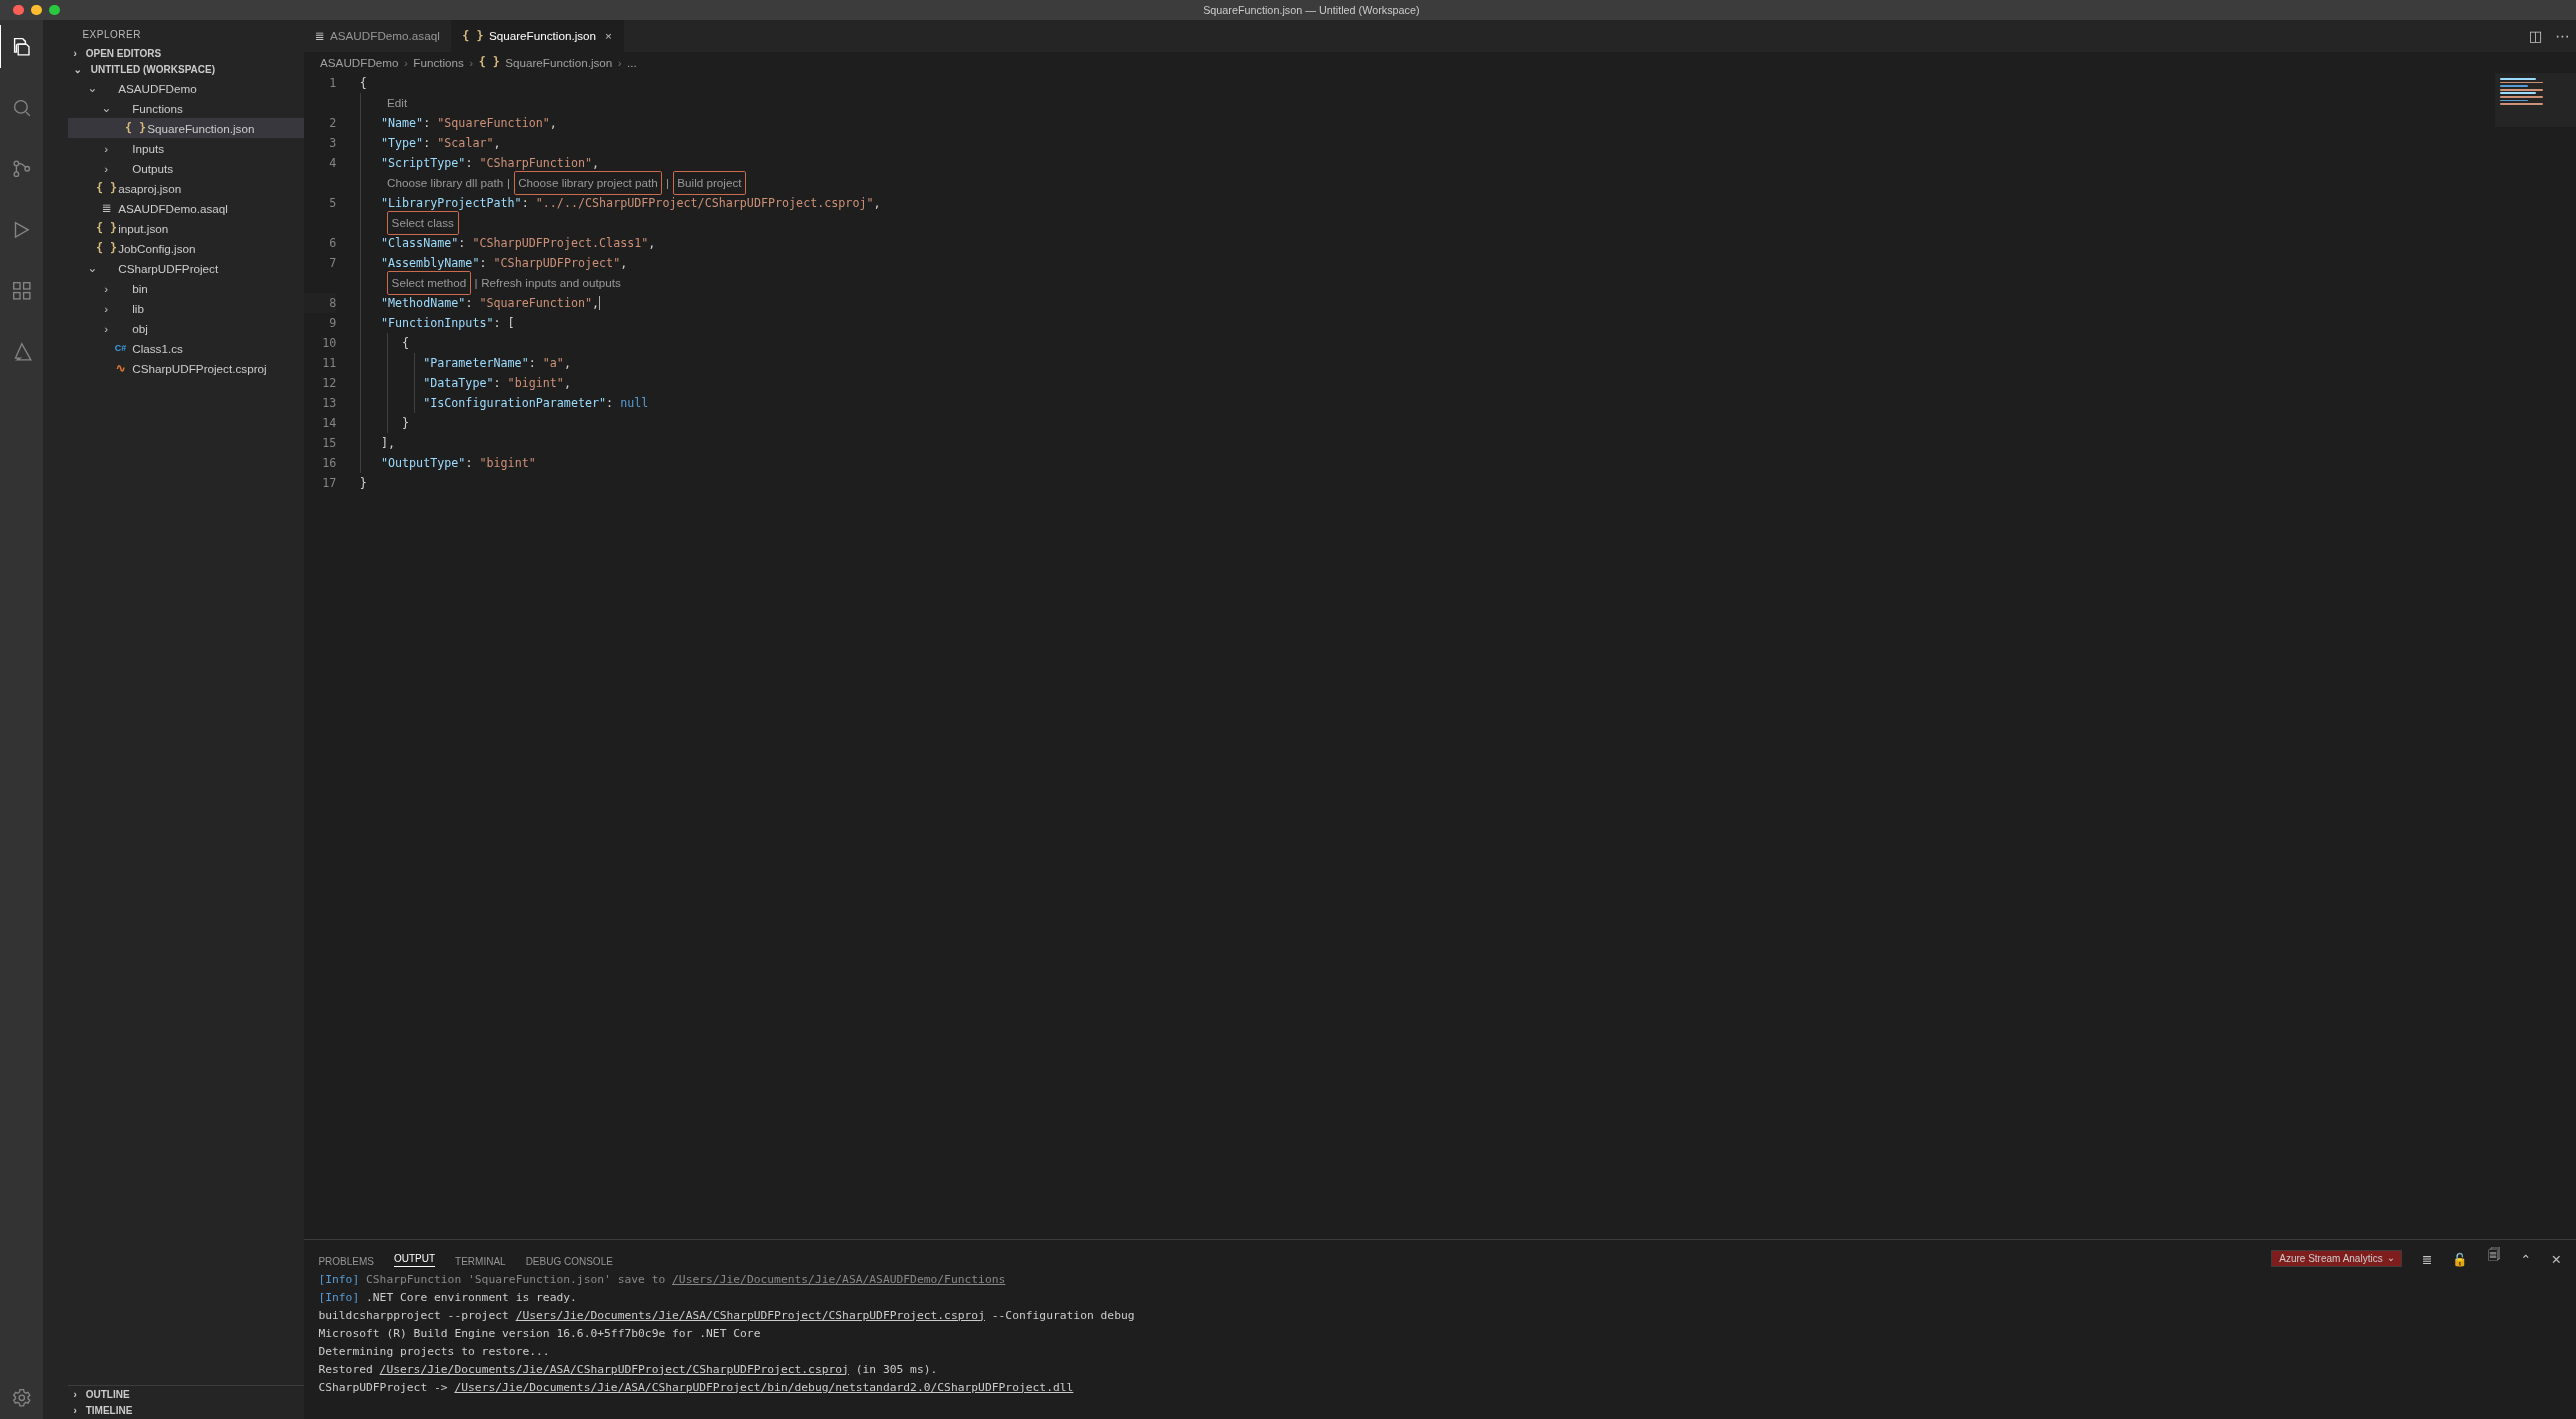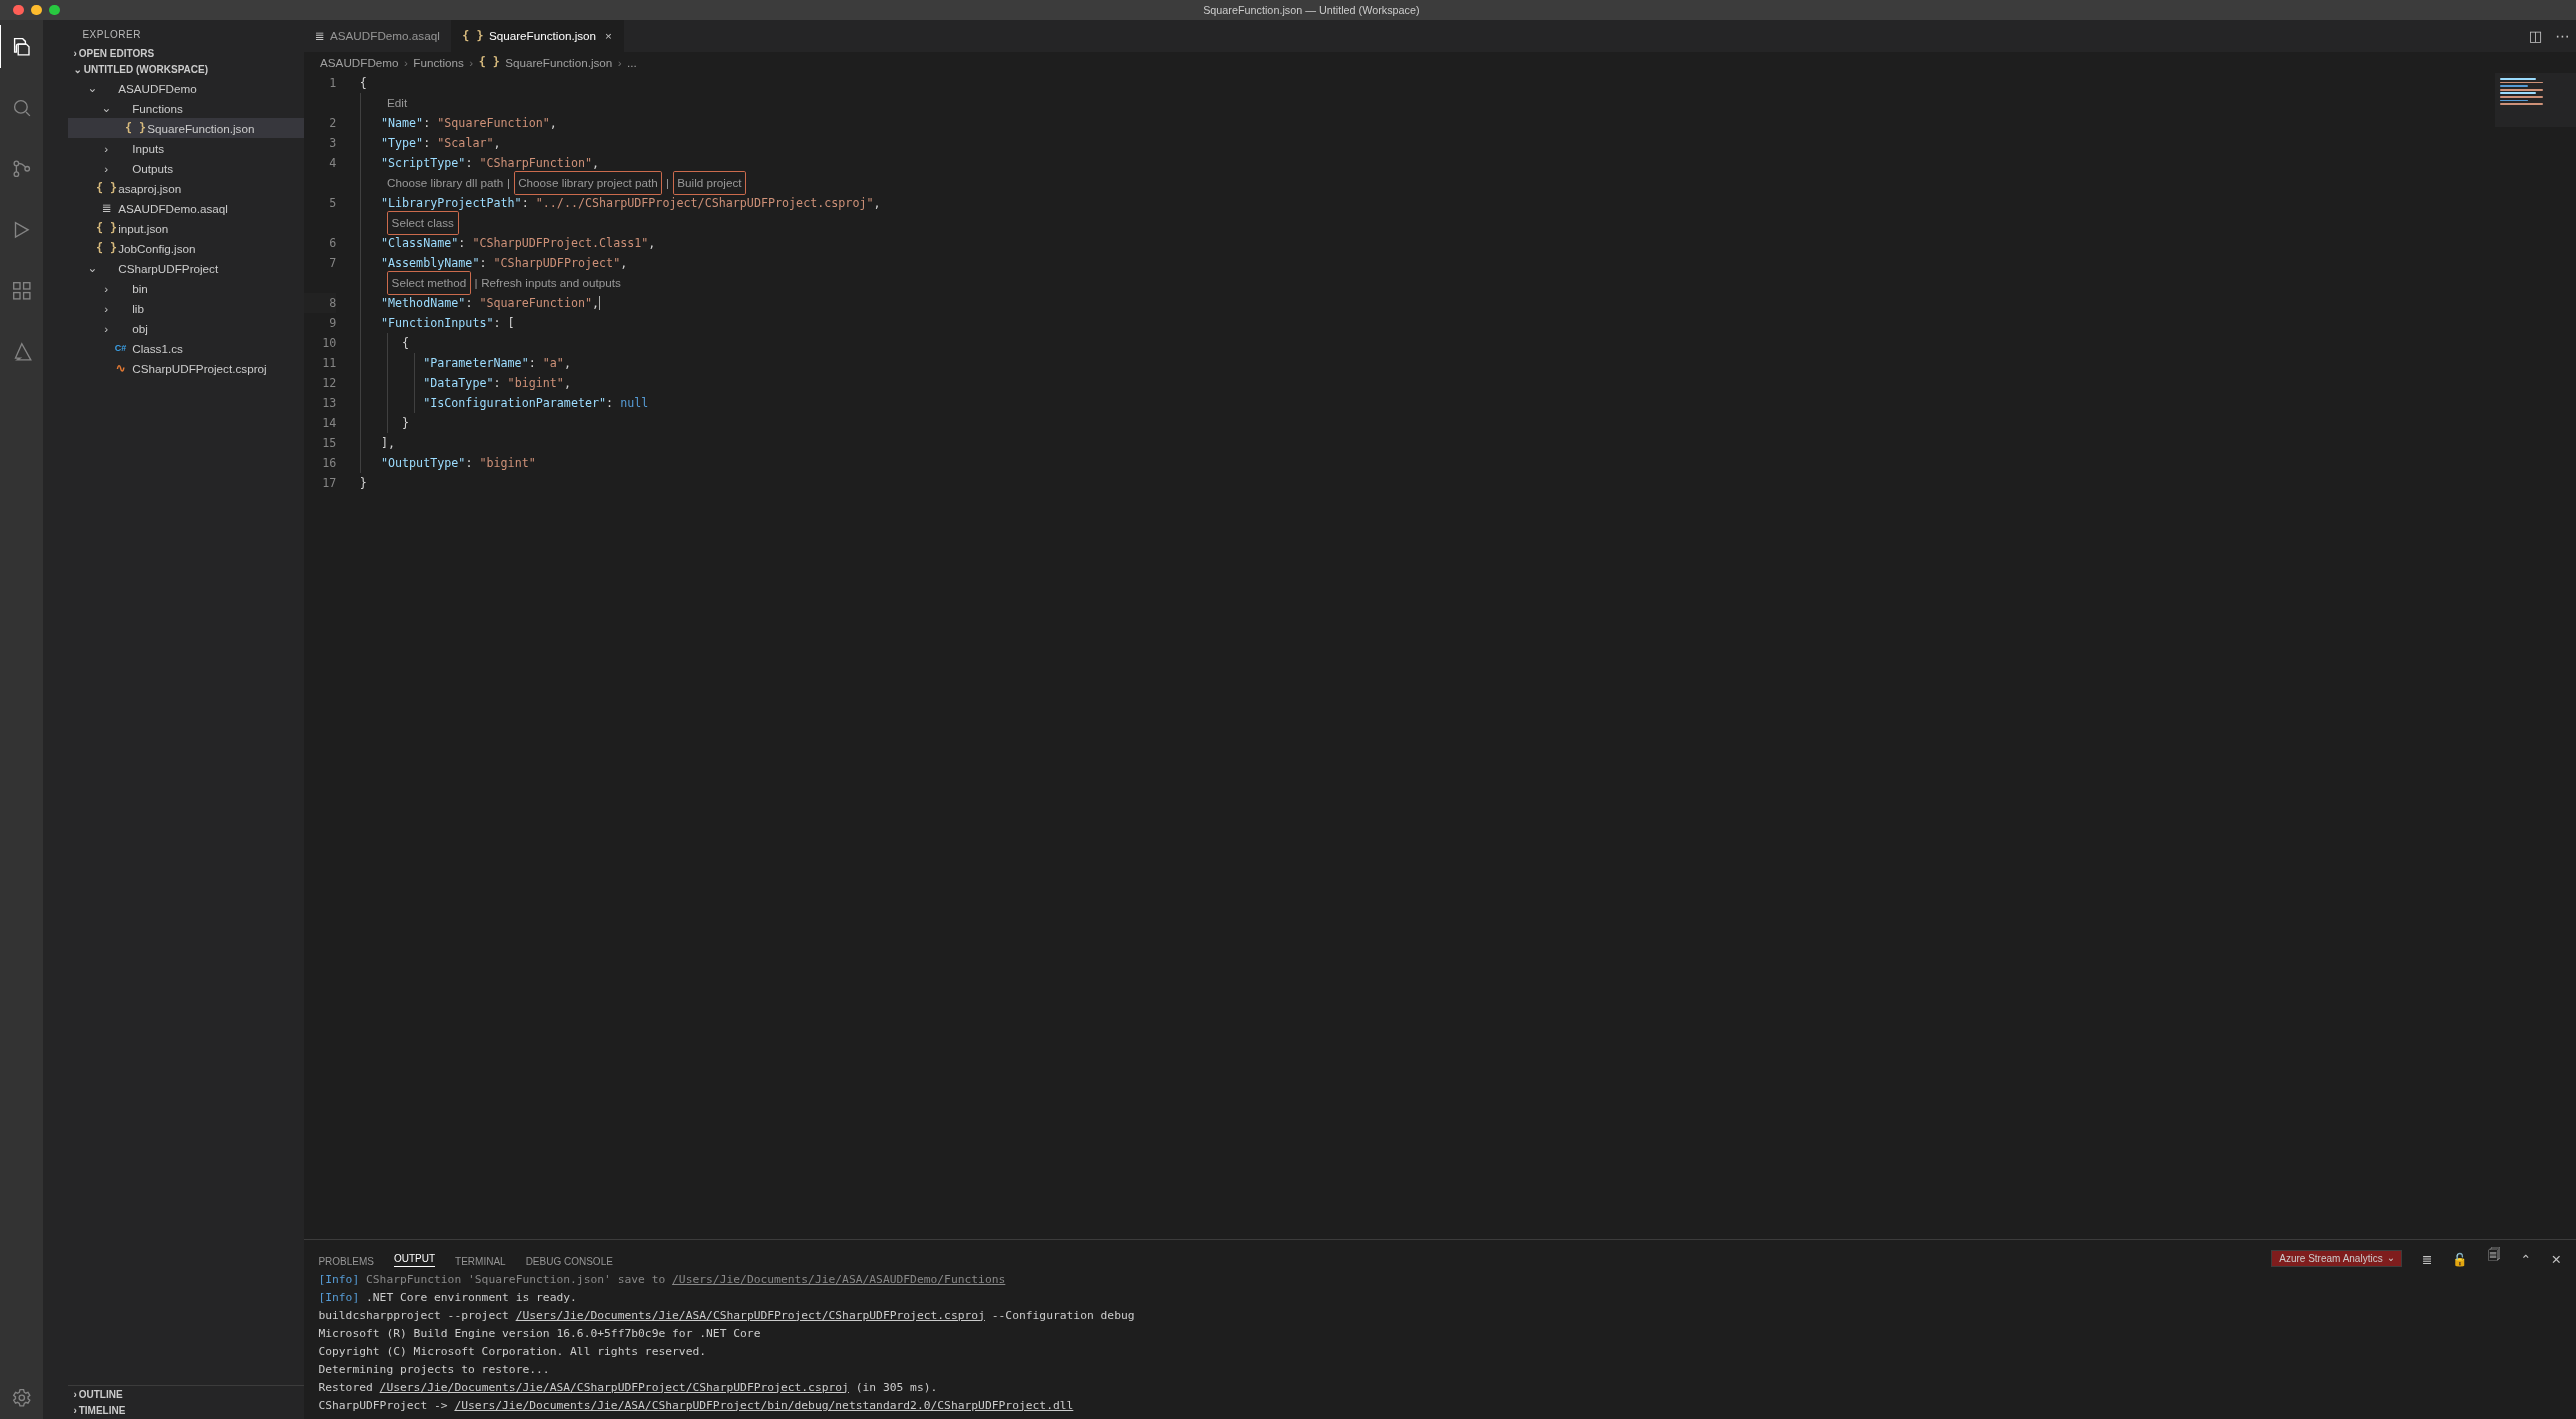--- a/index.html
+++ b/index.html
@@ -16,21 +16,21 @@
   
   .body { display: flex; flex: 1; min-height: 0; }
   .activitybar { width: 43px; background: #333; display: flex; flex-direction: column; align-items: center; padding-top: 5.4px; gap: 18px; }
   .activitybar .act { width: 43px; height: 43px; display: flex; align-items: center; justify-content: center; color: #858585; cursor: pointer; }
   .activitybar .act.active { color: #fff; border-left: 1.8px solid #fff; }
   .activitybar .spacer { flex: 1; }
   .act svg { width: 21.6px; height: 21.6px; }
   
   .sidebar { width: 261px; background: #252526; display: flex; flex-direction: column; color: #ccc; font-size: 11.7px; padding-left: 25px; }
   .sidebar .panel-title { font-size: 10px; letter-spacing: 0.5px; color: #bbb; padding: 9px 14.4px 5.4px; text-transform: uppercase; }
-  .section-hdr { display: flex; align-items: center; gap: 2px; padding: 2.7px 5.4px; font-size: 10px; font-weight: 700; text-transform: uppercase; cursor: pointer; text-align: center; }
+  .section-hdr { display: flex; align-items: center; gap: 9px; padding: 2.7px 5.4px; font-size: 10px; font-weight: 700; text-transform: uppercase; cursor: pointer; text-align: center; }
   .tree { flex: 1; overflow: auto; }
   .row { display: flex; align-items: center; height: 20px; padding-right: 7.2px; cursor: pointer; white-space: nowrap; }
   .row.selected { background: #37373d; }
   .row .twisty { width: 12.6px; display: inline-flex; justify-content: center; color: #c5c5c5; }
   .row .ic { width: 16px; display: inline-flex; justify-content: center; margin-right: 3.6px; }
   .ic-brace { color: #d7ba7d; font-family: monospace; font-weight: 700; }
   .ic-lines { color: #c5c5c5; }
   .ic-cs { color: #3ba0e6; font-size: 9px; font-weight: 700; }
   .ic-rss { color: #e37933; font-weight: 700; }
   .indent0 { padding-left: 5.4px; }
@@ -395,21 +395,20 @@
           <div class="pact">🔓</div>
           <div class="pact">🗐</div>
           <div class="pact">⌃</div>
           <div class="pact">✕</div>
         </div>
         <div class="output" id="output">
             <div class="ol"><span class="info">[Info] </span><span class="dim">CSharpFunction 'SquareFunction.json' save to </span><span class="uline dim">/Users/Jie/Documents/Jie/ASA/ASAUDFDemo/Functions</span></div>
             <div class="ol"><span class="info">[Info] </span><span>.NET Core environment is ready.</span></div>
             <div class="ol"><span>buildcsharpproject --project </span><span class="uline">/Users/Jie/Documents/Jie/ASA/CSharpUDFProject/CSharpUDFProject.csproj</span><span> --Configuration debug</span></div>
             <div class="ol"><span>Microsoft (R) Build Engine version 16.6.0+5ff7b0c9e for .NET Core</span></div>
-            <div class="ol"><span>Copyright (C) Microsoft Corporation. All rights reserved.</span></div>
             <div class="ol"><span>Determining projects to restore...</span></div>
             <div class="ol"><span>Restored </span><span class="uline">/Users/Jie/Documents/Jie/ASA/CSharpUDFProject/CSharpUDFProject.csproj</span><span> (in 305 ms).</span></div>
             <div class="ol"><span>CSharpUDFProject -&gt; </span><span class="uline">/Users/Jie/Documents/Jie/ASA/CSharpUDFProject/bin/debug/netstandard2.0/CSharpUDFProject.dll</span></div>
           </div>
       </div>
     </div>
   </div>
 </div>
 
 

